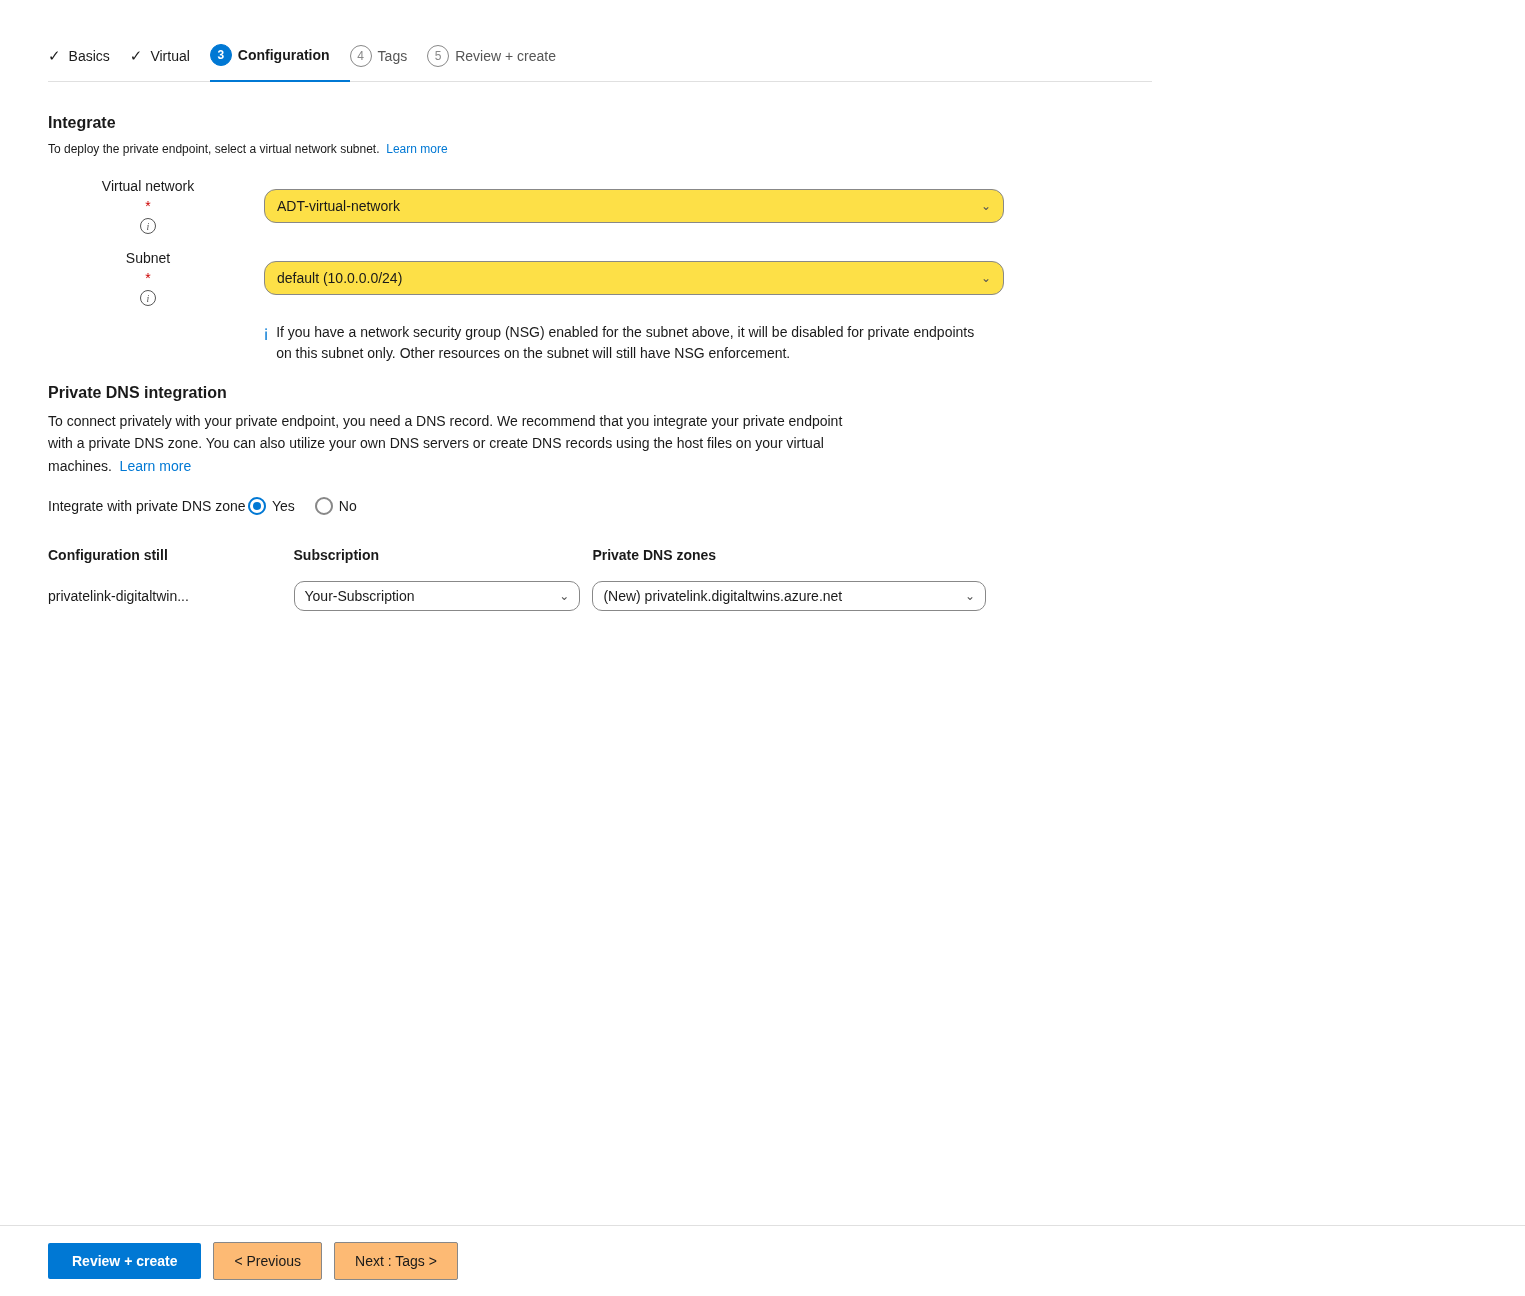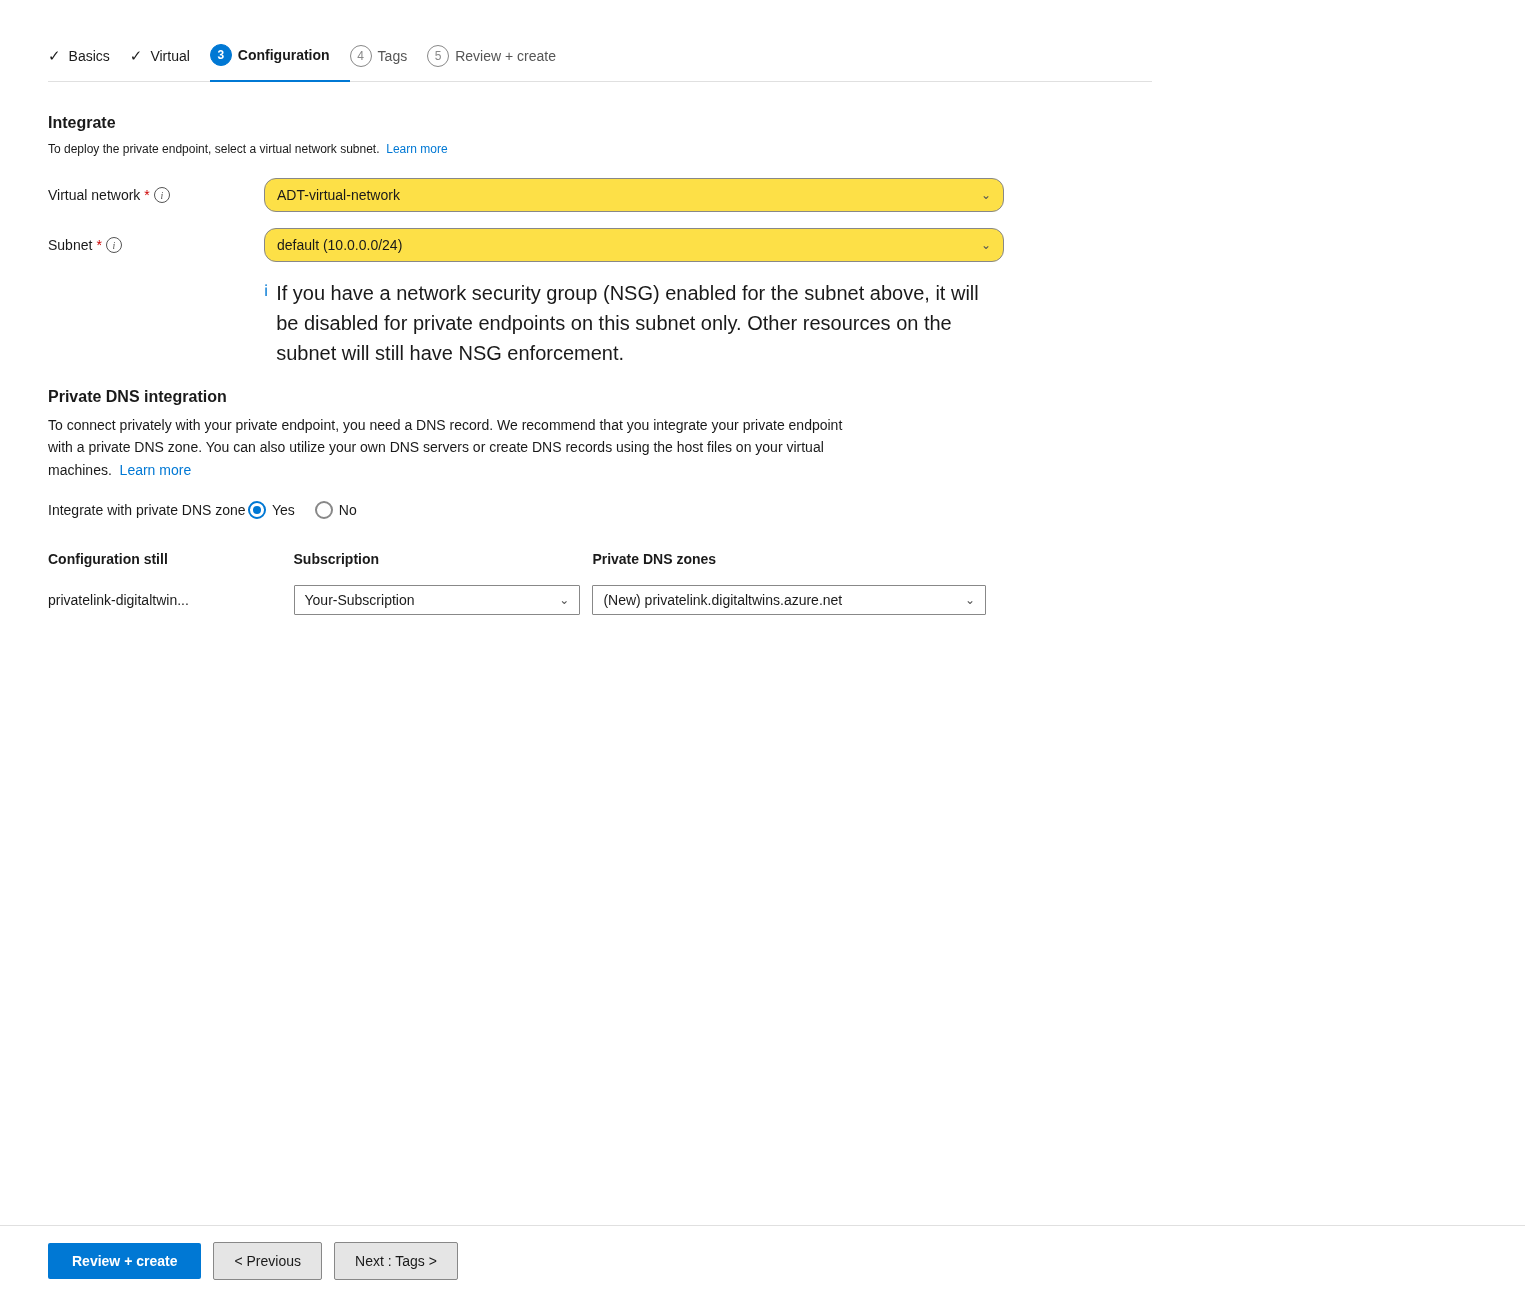--- a/index.html
+++ b/index.html
@@ -95,20 +95,21 @@
       gap: 16px;
     }
     .form-label {
       width: 200px;
       font-size: 14px;
       color: #1a1a1a;
       display: flex;
       align-items: center;
       gap: 4px;
       flex-shrink: 0;
+      flex-direction: column;
     }
     .required-star {
       color: #c00;
       font-size: 14px;
     }
     .info-icon {
       display: inline-flex;
       align-items: center;
       justify-content: center;
       width: 16px;
@@ -146,21 +147,21 @@
       max-width: 720px;
       margin-bottom: 20px;
     }
     .info-box-icon {
       color: #0078d4;
       font-size: 16px;
       flex-shrink: 0;
       margin-top: 1px;
     }
     .info-box-text {
-      font-size: 20px;
+      font-size: 14px;
       color: #1a1a1a;
       line-height: 1.5;
     }
     .dns-section {
       margin-top: 8px;
     }
     .dns-desc {
       font-size: 14px;
       color: #1a1a1a;
       line-height: 1.6;
@@ -241,21 +242,21 @@
     }
     .table-select {
       border: 1px solid #888;
       padding: 6px 10px;
       font-size: 14px;
       display: flex;
       align-items: center;
       justify-content: space-between;
       cursor: pointer;
       background: #fff;
-      border-radius: 1px;
+      border-radius: 10px;
       width: 100%;
     }
     .footer-bar {
       position: fixed;
       bottom: 0;
       left: 0;
       right: 0;
       background: #fff;
       border-top: 1px solid #e0e0e0;
       padding: 16px 48px;
@@ -267,21 +268,21 @@
       background: #0078d4;
       color: #fff;
       border: none;
       padding: 10px 24px;
       font-size: 14px;
       font-weight: 600;
       cursor: pointer;
       border-radius: 2px;
     }
     .btn-secondary {
-      background: #e5e5e5;
+      background: #fdba74;
       color: #1a1a1a;
       border: 1px solid #888;
       padding: 10px 20px;
       font-size: 14px;
       cursor: pointer;
       border-radius: 2px;
     }
     .main-content {
       padding-bottom: 100px;
     }

